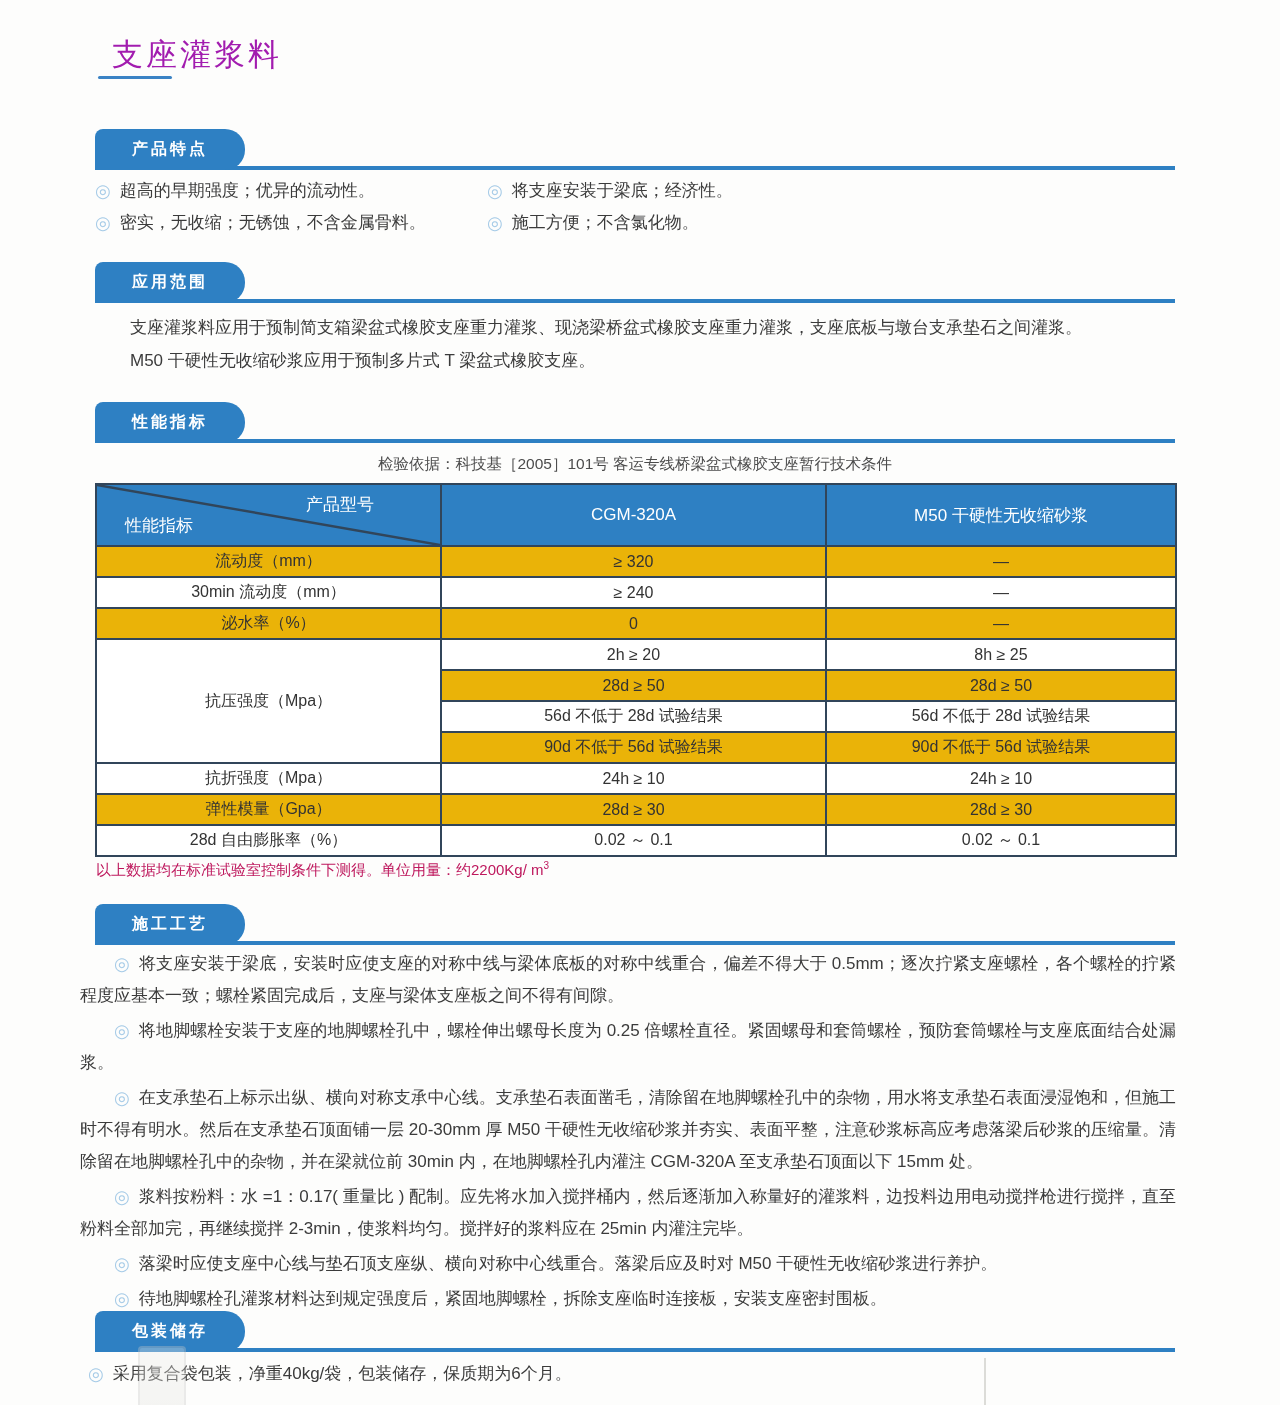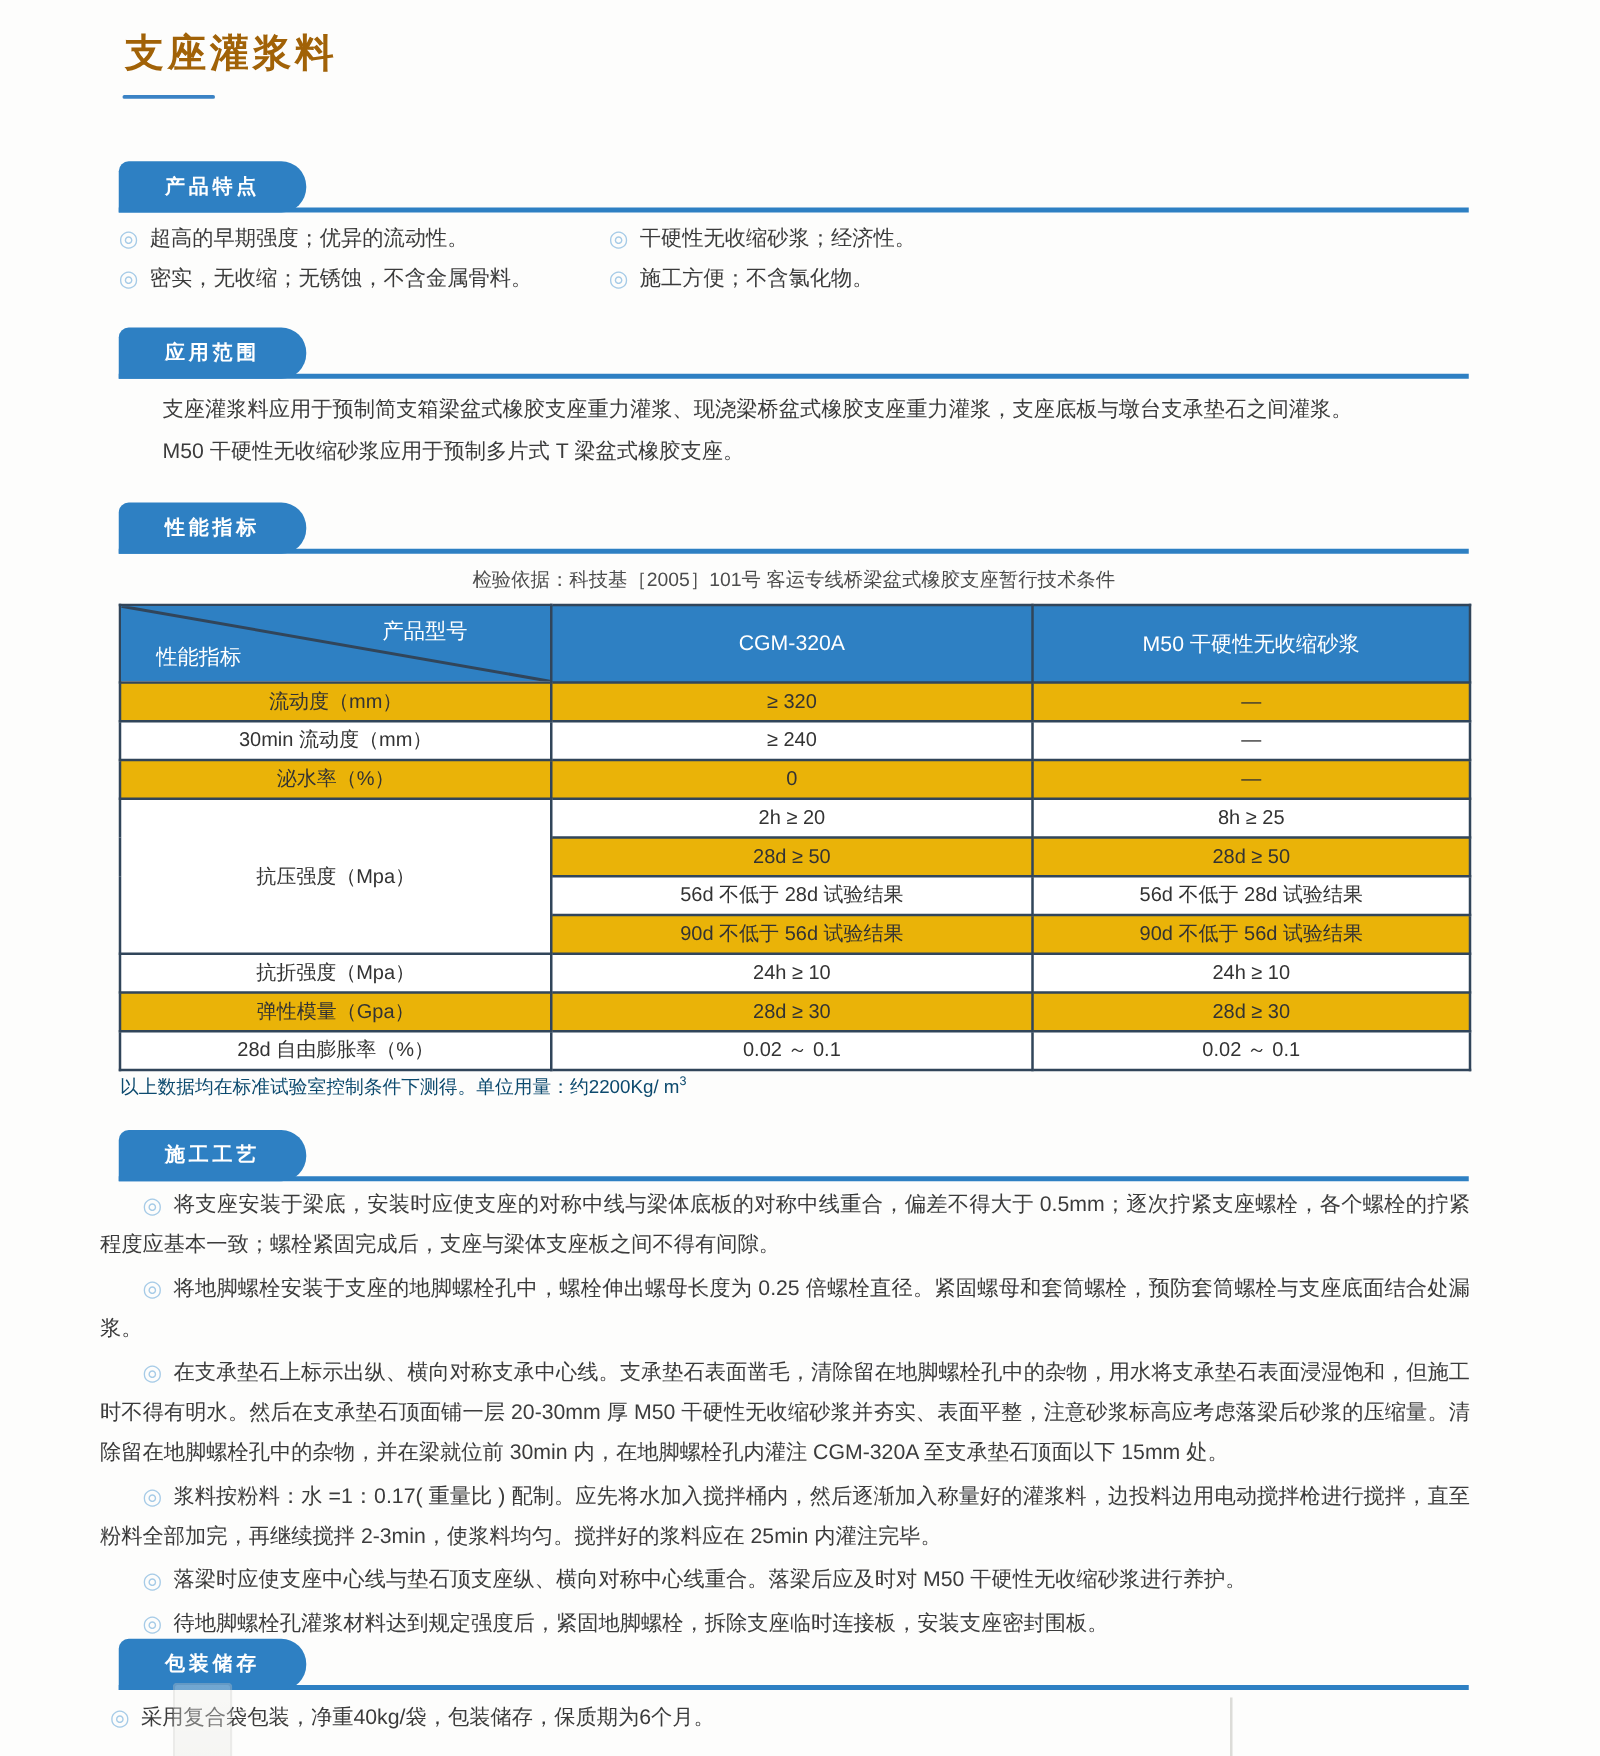--- a/index.html
+++ b/index.html
@@ -10,22 +10,22 @@
     font-family:"Liberation Sans","DejaVu Sans",sans-serif;
     color:#3d3d3d;
     position:relative;
     overflow:hidden;
   }
   .page { position:absolute; inset:0; background:#fdfdfc; }
 
   
   .page-title {
     position:absolute; left:96px; top:18px;
-    font-size:31px; font-weight:bold; color:#a16207;
-    letter-spacing:3px; margin:4px;
+    font-size:31px; font-weight:normal; color:#a21caf;
+    letter-spacing:3px; margin:16px;
   }
   .title-underline {
     position:absolute; left:98px; top:76px;
     width:74px; height:3px; background:#3b83c5; border-radius:2px;
   }
 
   
   .sec-head {
     position:absolute; left:95px; width:1080px; height:41px;
     border-bottom:4px solid #2e80c3;
@@ -63,21 +63,21 @@
   }
   table.perf tr.hdr th { background:#2e80c3; color:#ffffff; font-weight:normal; font-size:17px; height:62px; }
   table.perf tr.body-row { height:31px; }
   table.perf tr.r-gray td { background:#eab308; }
   table.perf tr.r-white td { background:#ffffff; }
   table.perf td.span-label { background:#ffffff !important; }
   .corner-cell { position:relative; }
   .corner-cell svg { position:absolute; inset:0; width:100%; height:100%; }
   .corner-top { position:absolute; top:8px; right:66px; font-size:17px; }
   .corner-bottom { position:absolute; bottom:8px; left:28px; font-size:17px; }
-  .perf-footnote { position:absolute; left:96px; top:860px; font-size:15px; color:#0c4a6e; }
+  .perf-footnote { position:absolute; left:96px; top:860px; font-size:15px; color:#be185d; }
   .perf-footnote sup { font-size:10px; }
 
   
   .process-body { position:absolute; left:80px; top:948px; width:1096px; }
   .process-body p {
     margin:0 0 3px 0; font-size:17px; line-height:32px;
     text-align:justify; text-indent:34px; color:#3b3b3b;
   }
 
   
@@ -102,21 +102,21 @@
   <div class="sec-head" style="top:129px;">
     <div class="sec-badge">产品特点</div>
   </div>
   <div class="feature-item" style="left:95px; top:179px;">
     <span class="ring">◎</span><span>超高的早期强度；优异的流动性。</span>
   </div>
   <div class="feature-item" style="left:95px; top:211px;">
     <span class="ring">◎</span><span>密实，无收缩；无锈蚀，不含金属骨料。</span>
   </div>
   <div class="feature-item" style="left:487px; top:179px;">
-    <span class="ring">◎</span><span>干硬性无收缩砂浆；经济性。</span>
+    <span class="ring">◎</span><span>将支座安装于梁底；经济性。</span>
   </div>
   <div class="feature-item" style="left:487px; top:211px;">
     <span class="ring">◎</span><span>施工方便；不含氯化物。</span>
   </div>
 
   <div class="sec-head" style="top:262px;">
     <div class="sec-badge">应用范围</div>
   </div>
   <div class="app-line" style="top:316px;">支座灌浆料应用于预制简支箱梁盆式橡胶支座重力灌浆、现浇梁桥盆式橡胶支座重力灌浆，支座底板与墩台支承垫石之间灌浆。</div>
   <div class="app-line" style="top:349px;">M50 干硬性无收缩砂浆应用于预制多片式 T 梁盆式橡胶支座。</div>

